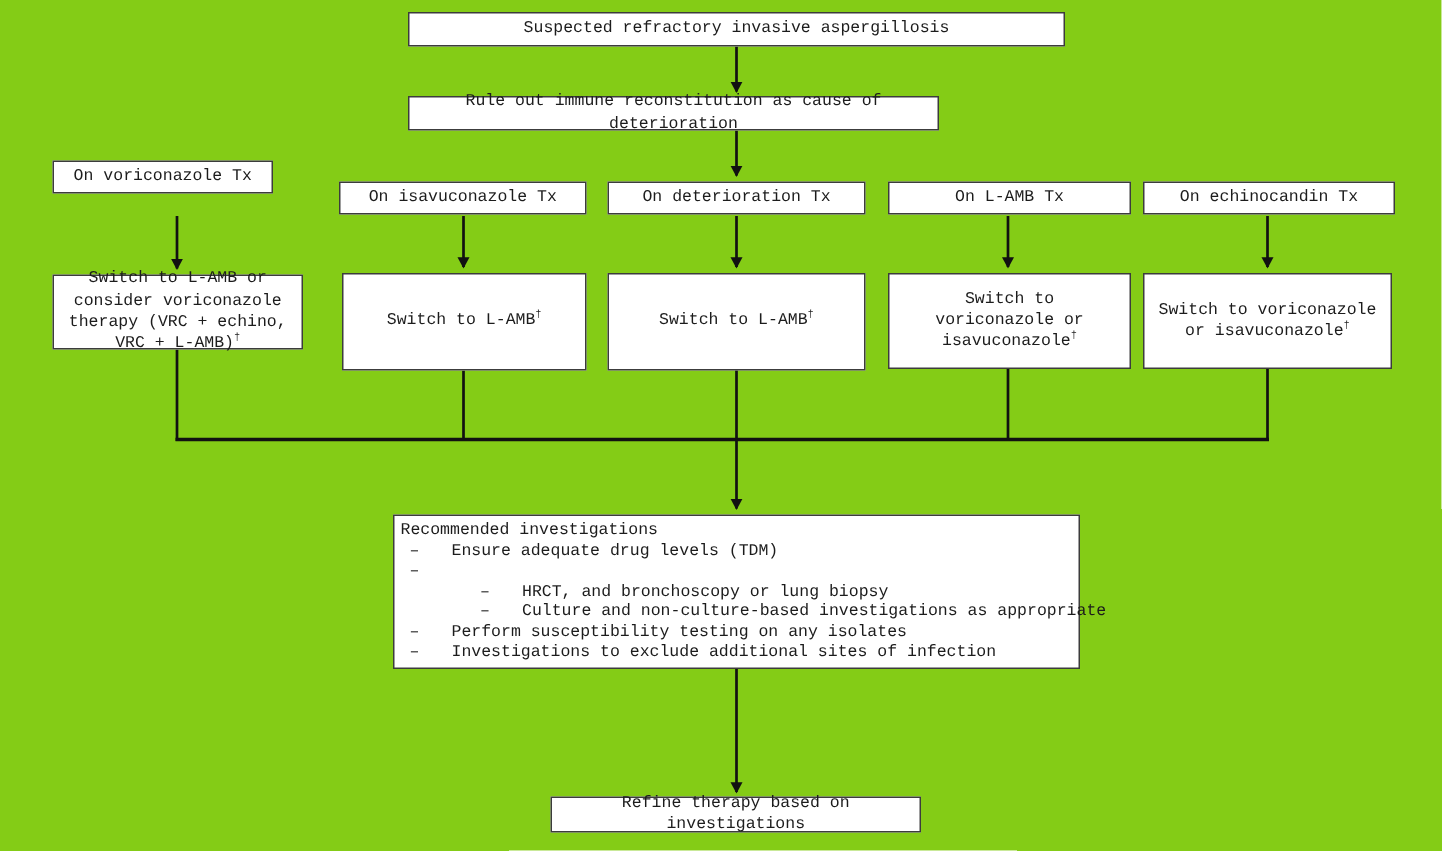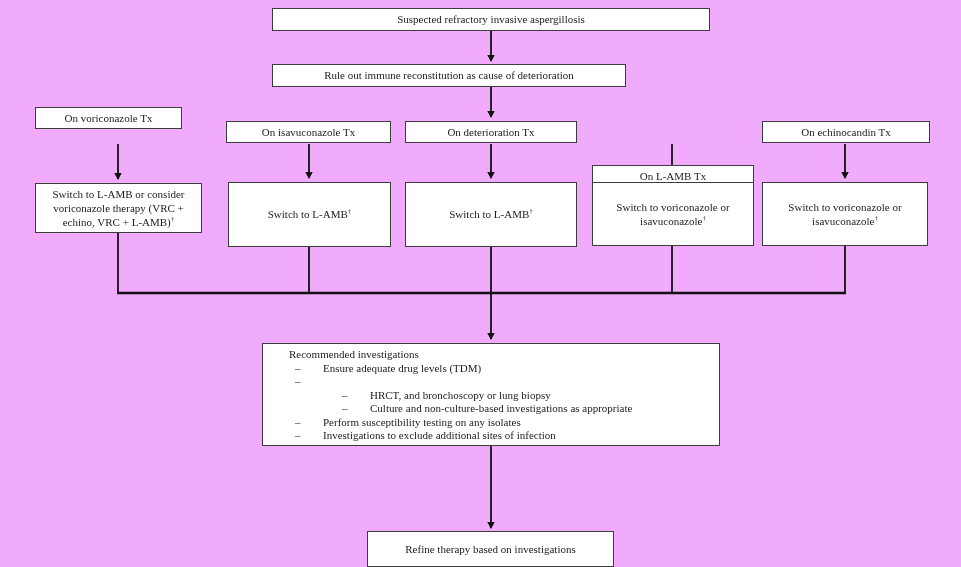--- a/index.html
+++ b/index.html
@@ -1,21 +1,21 @@
 <!DOCTYPE html>
 <html><head>
 <meta charset="utf-8">
 <style>
   html, body { margin: 0; padding: 0; background: #ffffff; }
   .canvas {
     position: relative;
     width: 961px;
     height: 567px;
-    background: #f0abfc;
-    font-family: Liberation Serif, serif;
+    background: #84cc16;
+    font-family: Liberation Mono, monospace;
     color: #1c1c1c;
     overflow: hidden;
   }
   .connectors {
     position: absolute;
     left: 0; top: 0;
     width: 961px; height: 567px;
     pointer-events: none;
   }
   .box {
@@ -35,21 +35,21 @@
     font-size: 7px;
     line-height: 0;
     vertical-align: super;
   }
   .inv-box {
     position: absolute;
     box-sizing: border-box;
     border: 1.5px solid #3c3c3c;
     background: #ffffff;
     font-size: 11px;
-    padding: 4px 8px 2px 24px;
+    padding: 4px 8px 2px 2px;
   }
   .inv-title { line-height: 13.5px; padding-left: 2px; }
   .inv-row { display: flex; line-height: 13.5px; white-space: nowrap; }
   .inv-row .dash { display: inline-block; flex: 0 0 auto; }
   .inv-row.lvl1 .dash { margin-left: 8px;  width: 28px; }
   .inv-row.lvl2 .dash { margin-left: 55px; width: 28px; }
 </style>
 </head>
 <body>
 
@@ -94,21 +94,21 @@
 
   <div class="box" style="left:35px;  top:107px; width:147px; height:22px;">
     <span>On voriconazole Tx</span>
   </div>
   <div class="box" style="left:226px; top:121px; width:165px; height:22px;">
     <span>On isavuconazole Tx</span>
   </div>
   <div class="box" style="left:405px; top:121px; width:172px; height:22px;">
     <span>On deterioration Tx</span>
   </div>
-  <div class="box" style="left:592px; top:121px; width:162px; height:22px;margin-top:44px;">
+  <div class="box" style="left:592px; top:121px; width:162px; height:22px;">
     <span>On L-AMB Tx</span>
   </div>
   <div class="box" style="left:762px; top:121px; width:168px; height:22px;">
     <span>On echinocandin Tx</span>
   </div>
 
   <div class="box" style="left:35px;  top:183px; width:167px; height:50px;">
     <span><span>Switch to L-AMB or consider voriconazole therapy (VRC + echino, VRC + L-AMB)</span><sup>†</sup></span>
   </div>
   <div class="box" style="left:228px; top:182px; width:163px; height:65px;">
@@ -144,17 +144,17 @@
     <div class="inv-row lvl1">
       <span class="dash">–</span>
       <span>Perform susceptibility testing on any isolates</span>
     </div>
     <div class="inv-row lvl1">
       <span class="dash">–</span>
       <span>Investigations to exclude additional sites of infection</span>
     </div>
   </div>
 
-  <div class="box" style="left:367px; top:531px; width:247px; height:36px;">
+  <div class="box" style="left:367px; top:531px; width:247px; height:24px;">
     <span>Refine therapy based on investigations</span>
   </div>
 
 </div>
 
 </body></html>

